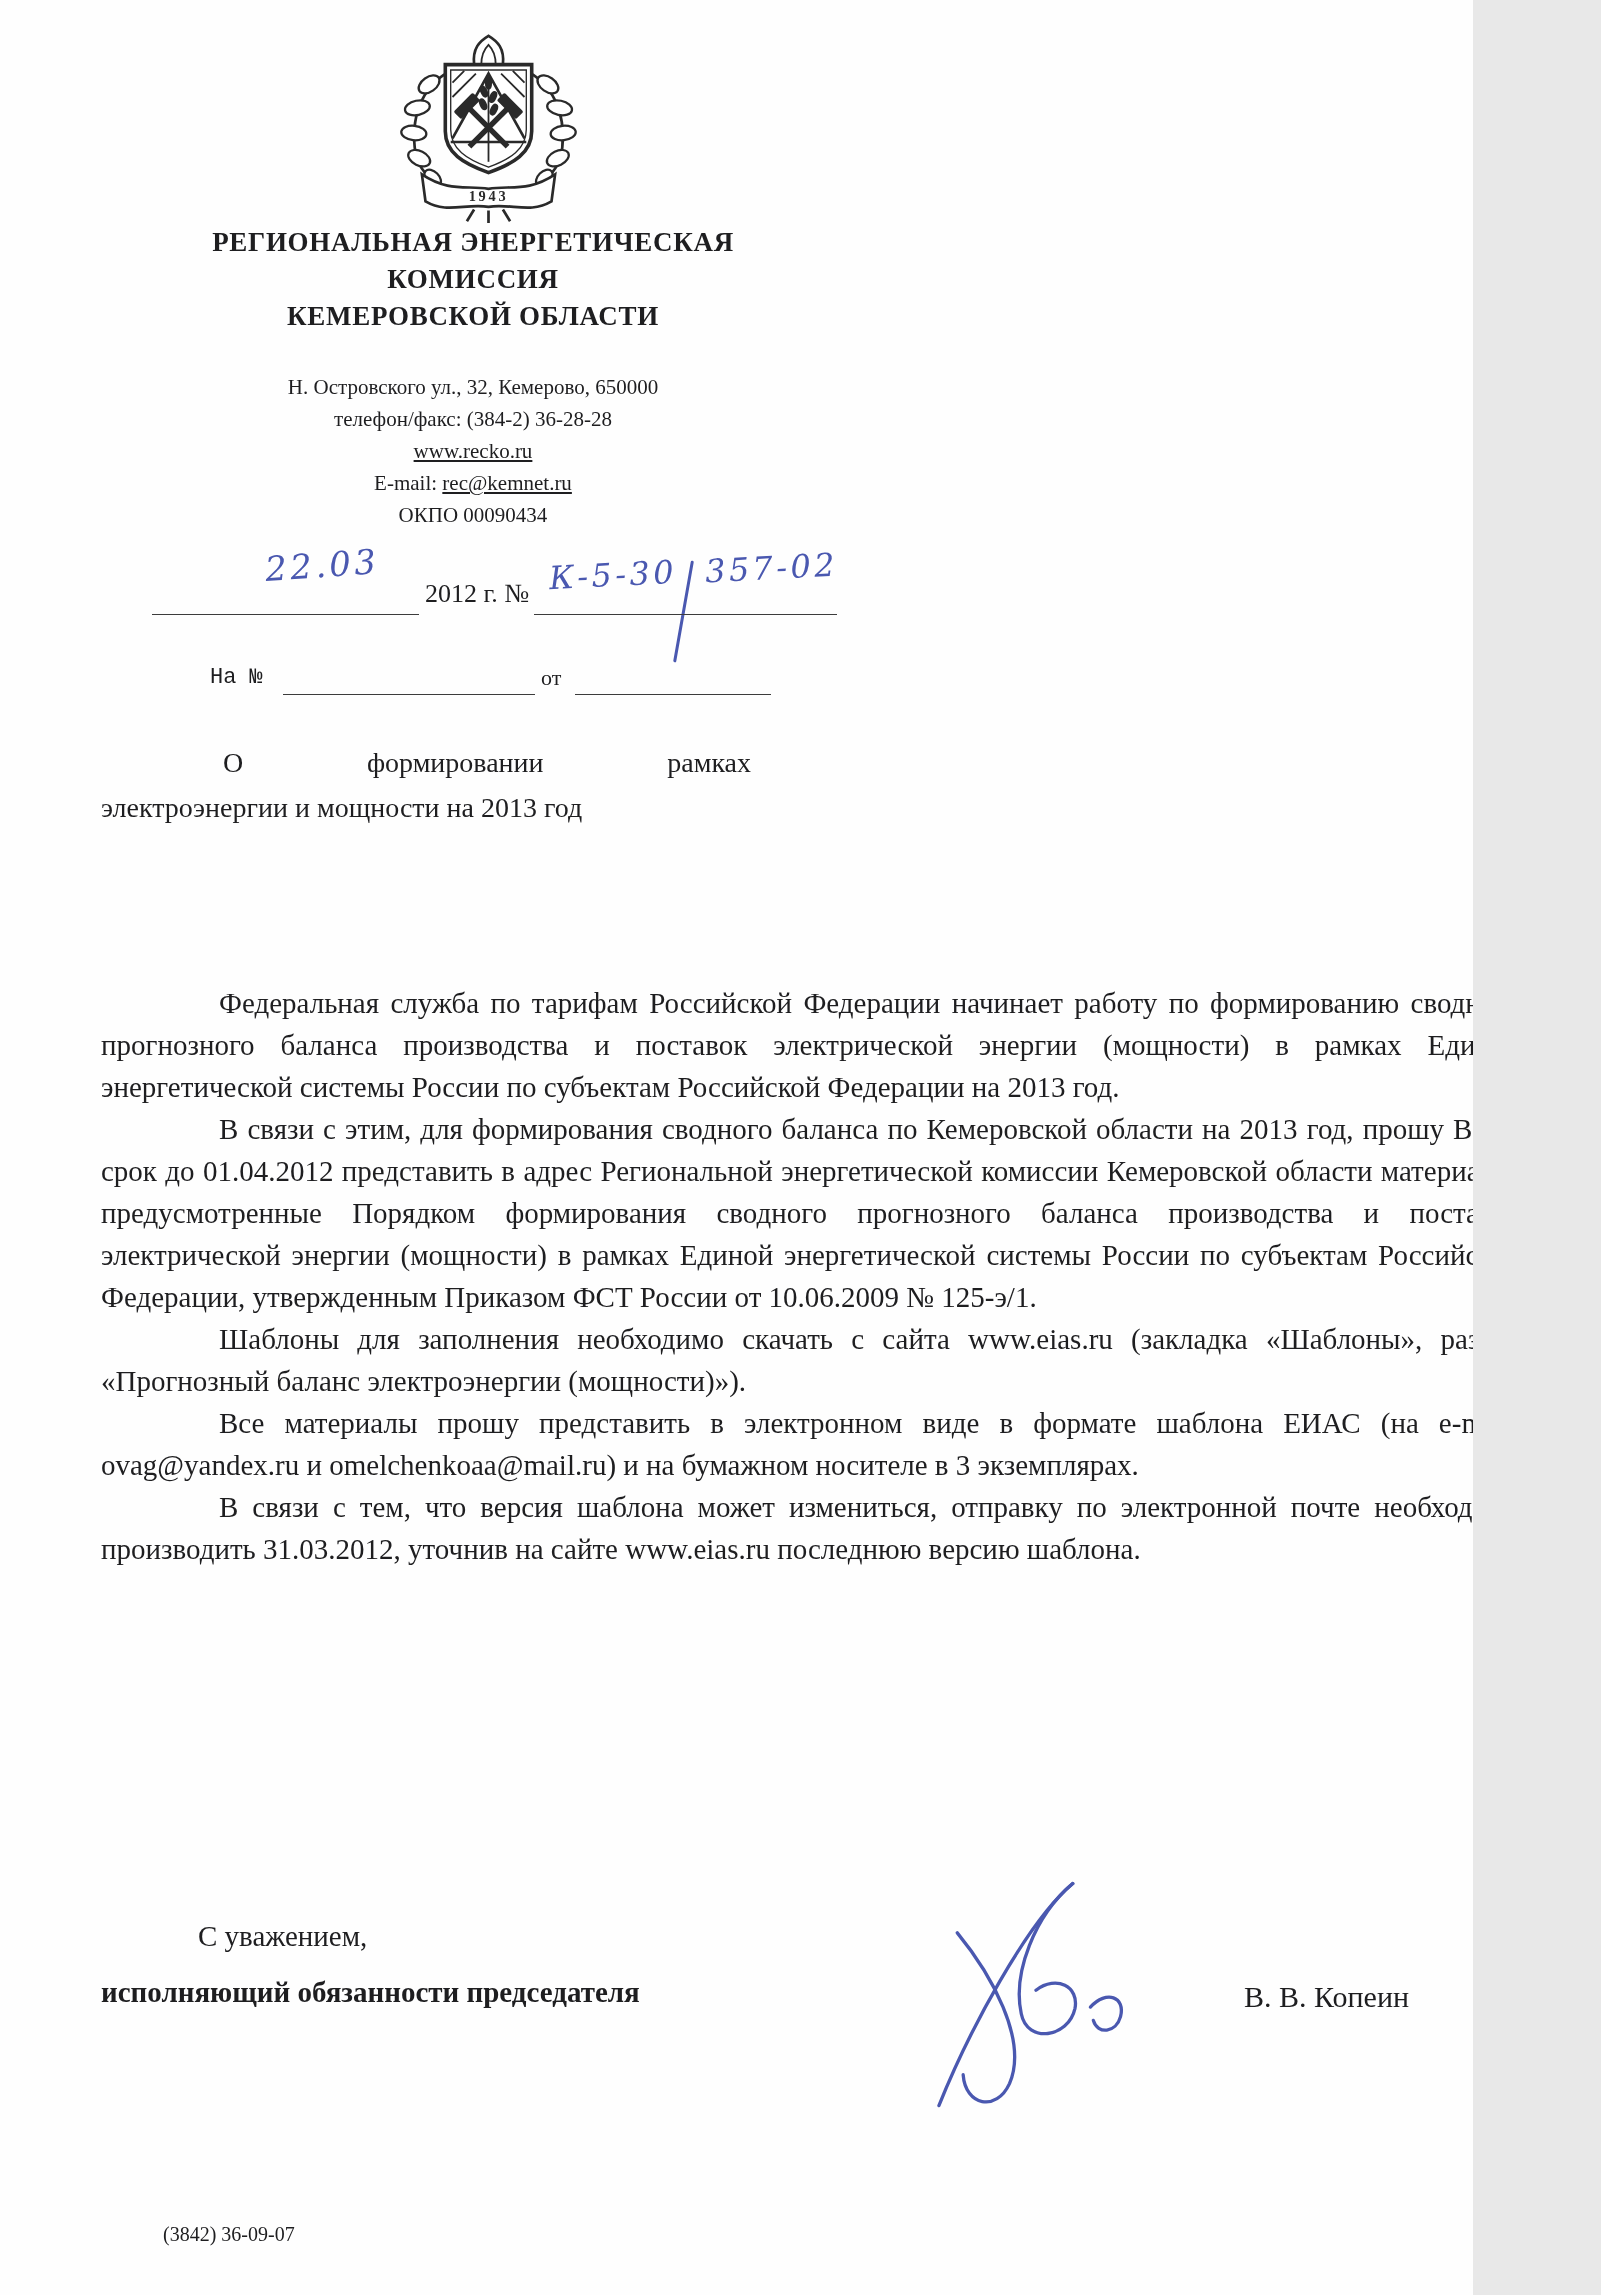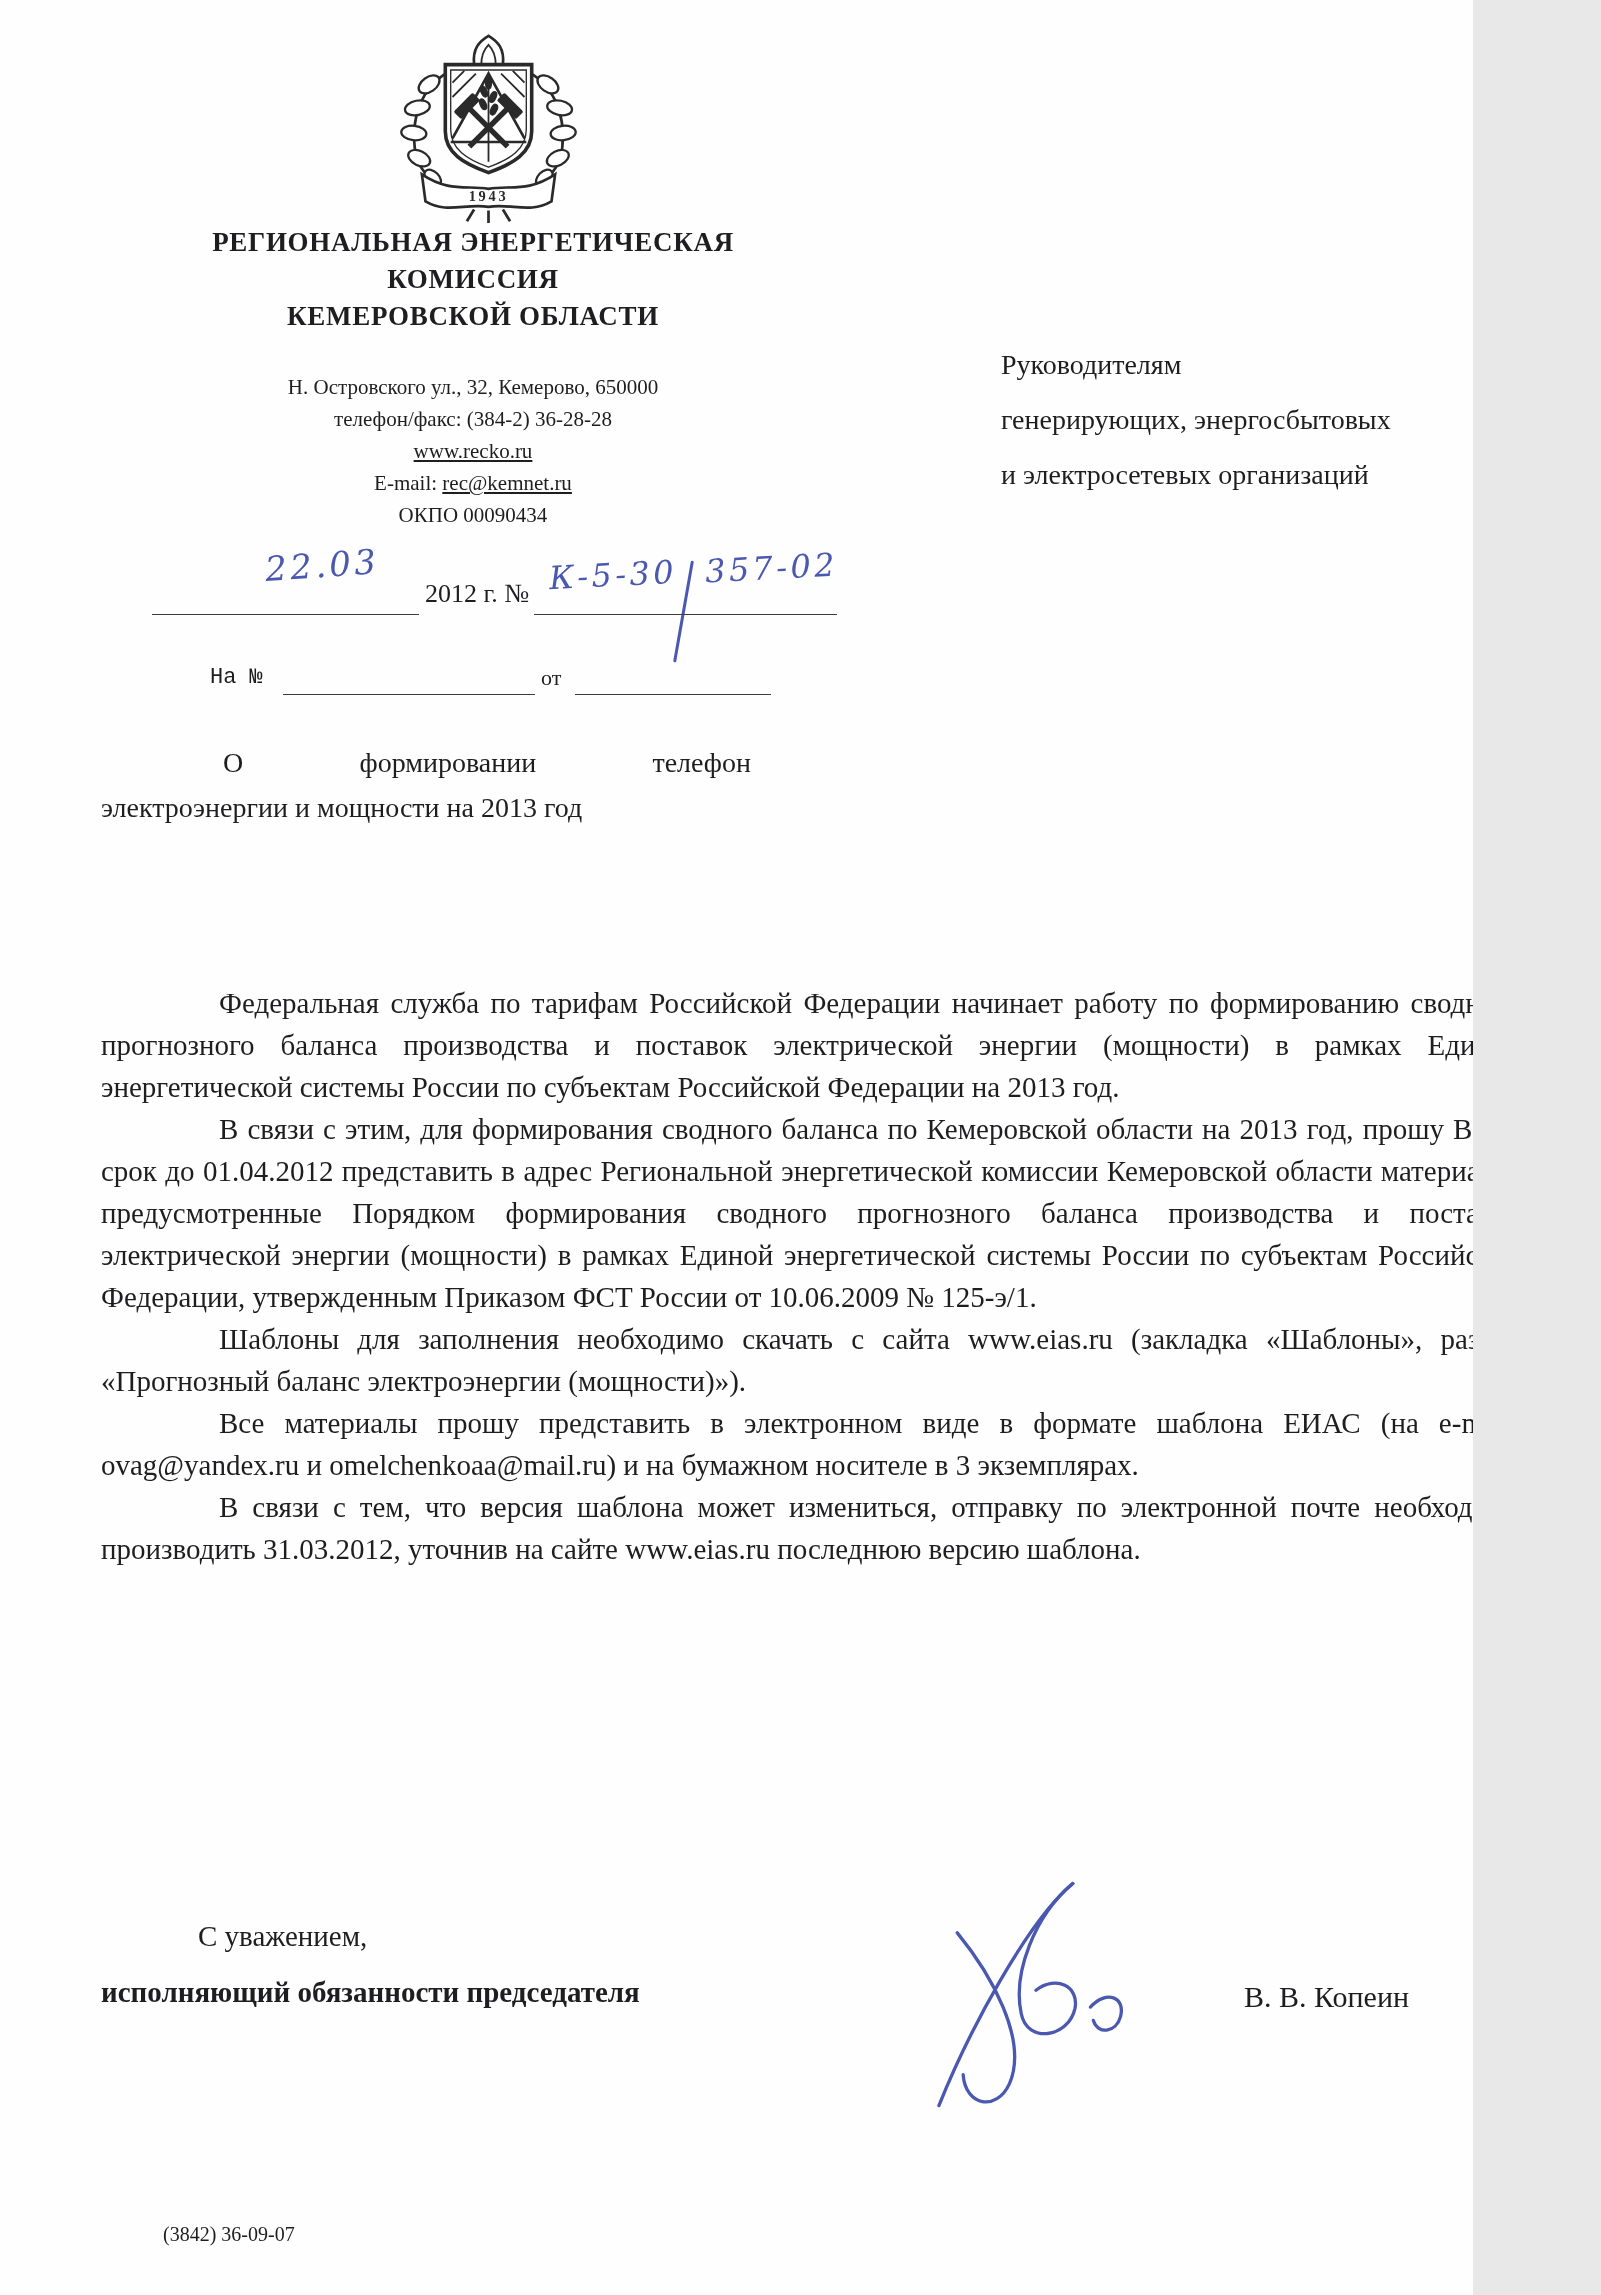--- a/index.html
+++ b/index.html
@@ -133,31 +133,26 @@
   <div id="hw-num2" class="abs hand">357-02</div>
   <div id="hw-slash" class="abs"></div>
   <div class="abs ref-line" style="left:152px;top:614px;width:267px;"></div>
   <div class="abs ref-line" style="left:534px;top:614px;width:303px;"></div>
 
   <div id="na-label" class="abs">На №</div>
   <div class="abs ref-line" style="left:283px;top:694px;width:252px;height:1.4px;"></div>
   <div id="ot-label" class="abs">от</div>
   <div class="abs ref-line" style="left:575px;top:694px;width:196px;height:1.4px;"></div>
 
-  <div id="recipient" class="abs">
-    <div>Руководителям</div>
-    <div>генерирующих, энергосбытовых</div>
-    <div>и электросетевых организаций</div>
-  </div>
 
   <div id="subject" class="abs">
     <div id="subject-l1">
       <span>О</span>
       <span>формировании</span>
-      <span>телефон</span>
+      <span>рамках</span>
     </div>
     <div>электроэнергии и мощности на 2013 год</div>
   </div>
 
 
   <div id="body-text" class="abs">
     <p>Федеральная служба по тарифам Российской Федерации начинает работу по формированию сводного прогнозного баланса производства и поставок электрической энергии (мощности) в рамках Единой энергетической системы России по субъектам Российской Федерации на 2013 год.</p>
     <p>В связи с этим, для формирования сводного баланса по Кемеровской области на 2013 год, прошу Вас в срок до 01.04.2012 представить в адрес Региональной энергетической комиссии Кемеровской области материалы, предусмотренные Порядком формирования сводного прогнозного баланса производства и поставок электрической энергии (мощности) в рамках Единой энергетической системы России по субъектам Российской Федерации, утвержденным Приказом ФСТ России от 10.06.2009 № 125-э/1.</p>
     <p>Шаблоны для заполнения необходимо скачать с сайта www.eias.ru (закладка «Шаблоны», раздел «Прогнозный баланс электроэнергии (мощности)»).</p>
     <p>Все материалы прошу представить в электронном виде в формате шаблона ЕИАС (на e-mail: ovag@yandex.ru и omelchenkoaa@mail.ru) и на бумажном носителе в 3 экземплярах.</p>

